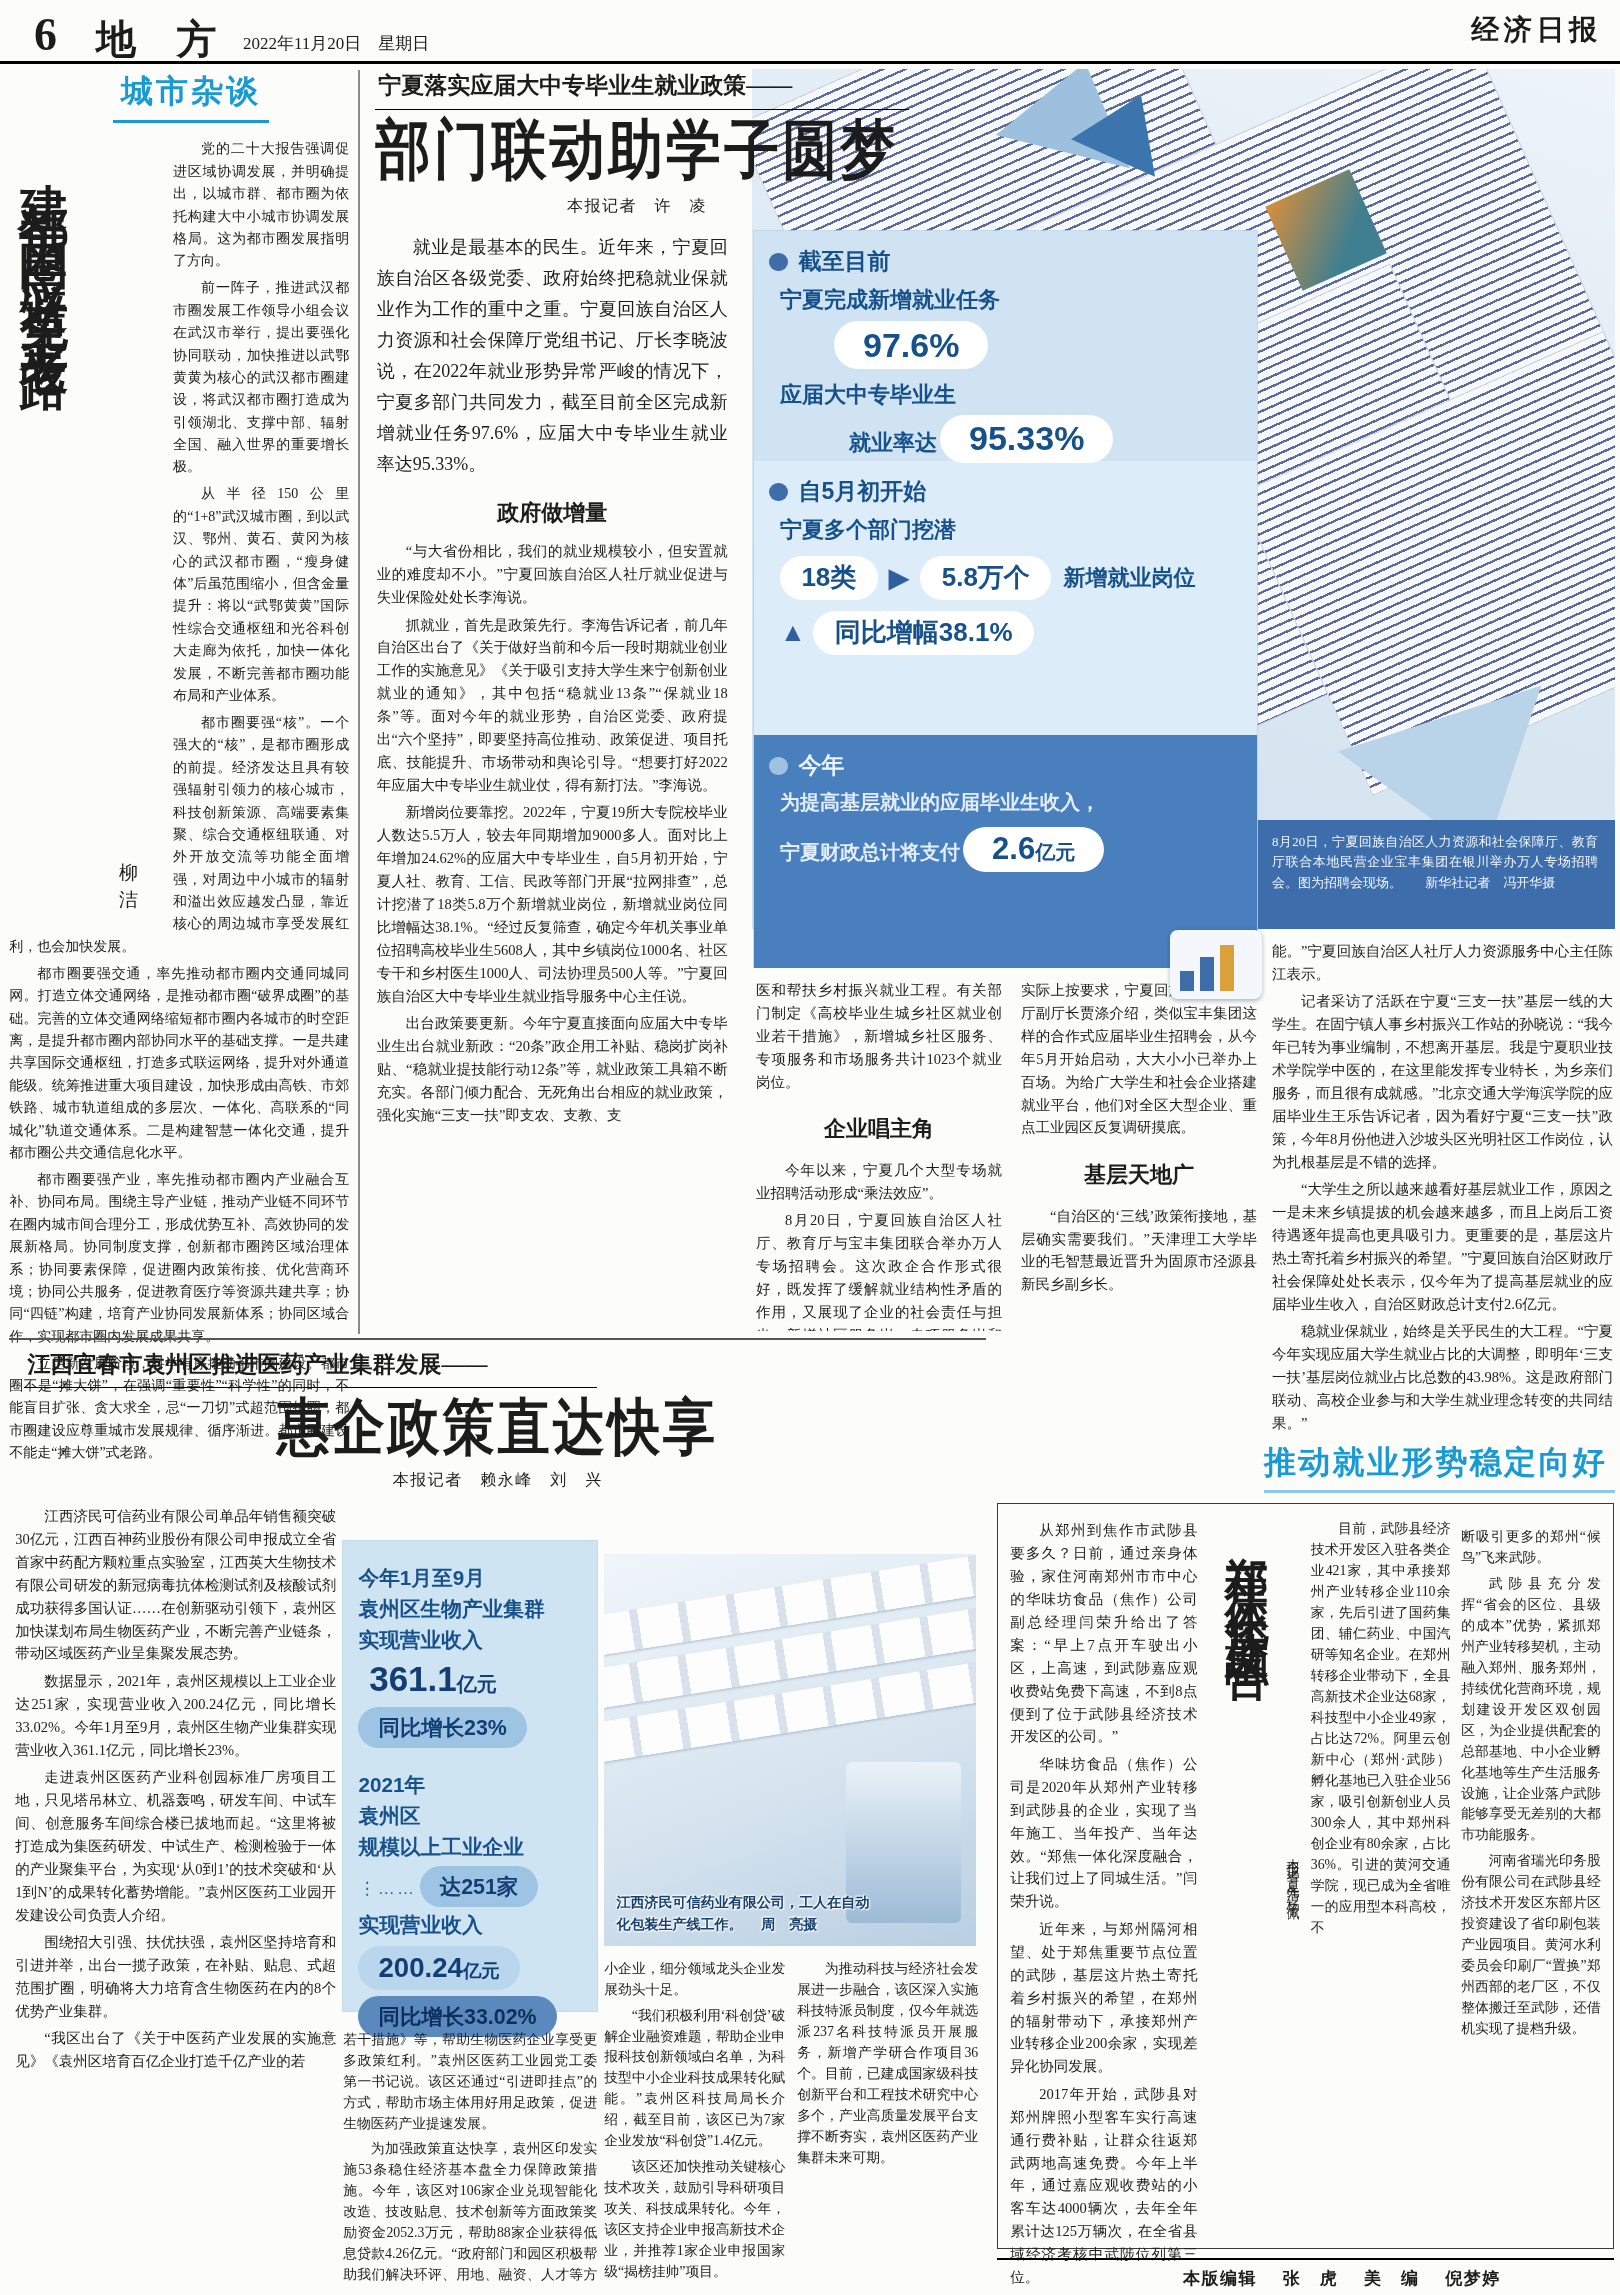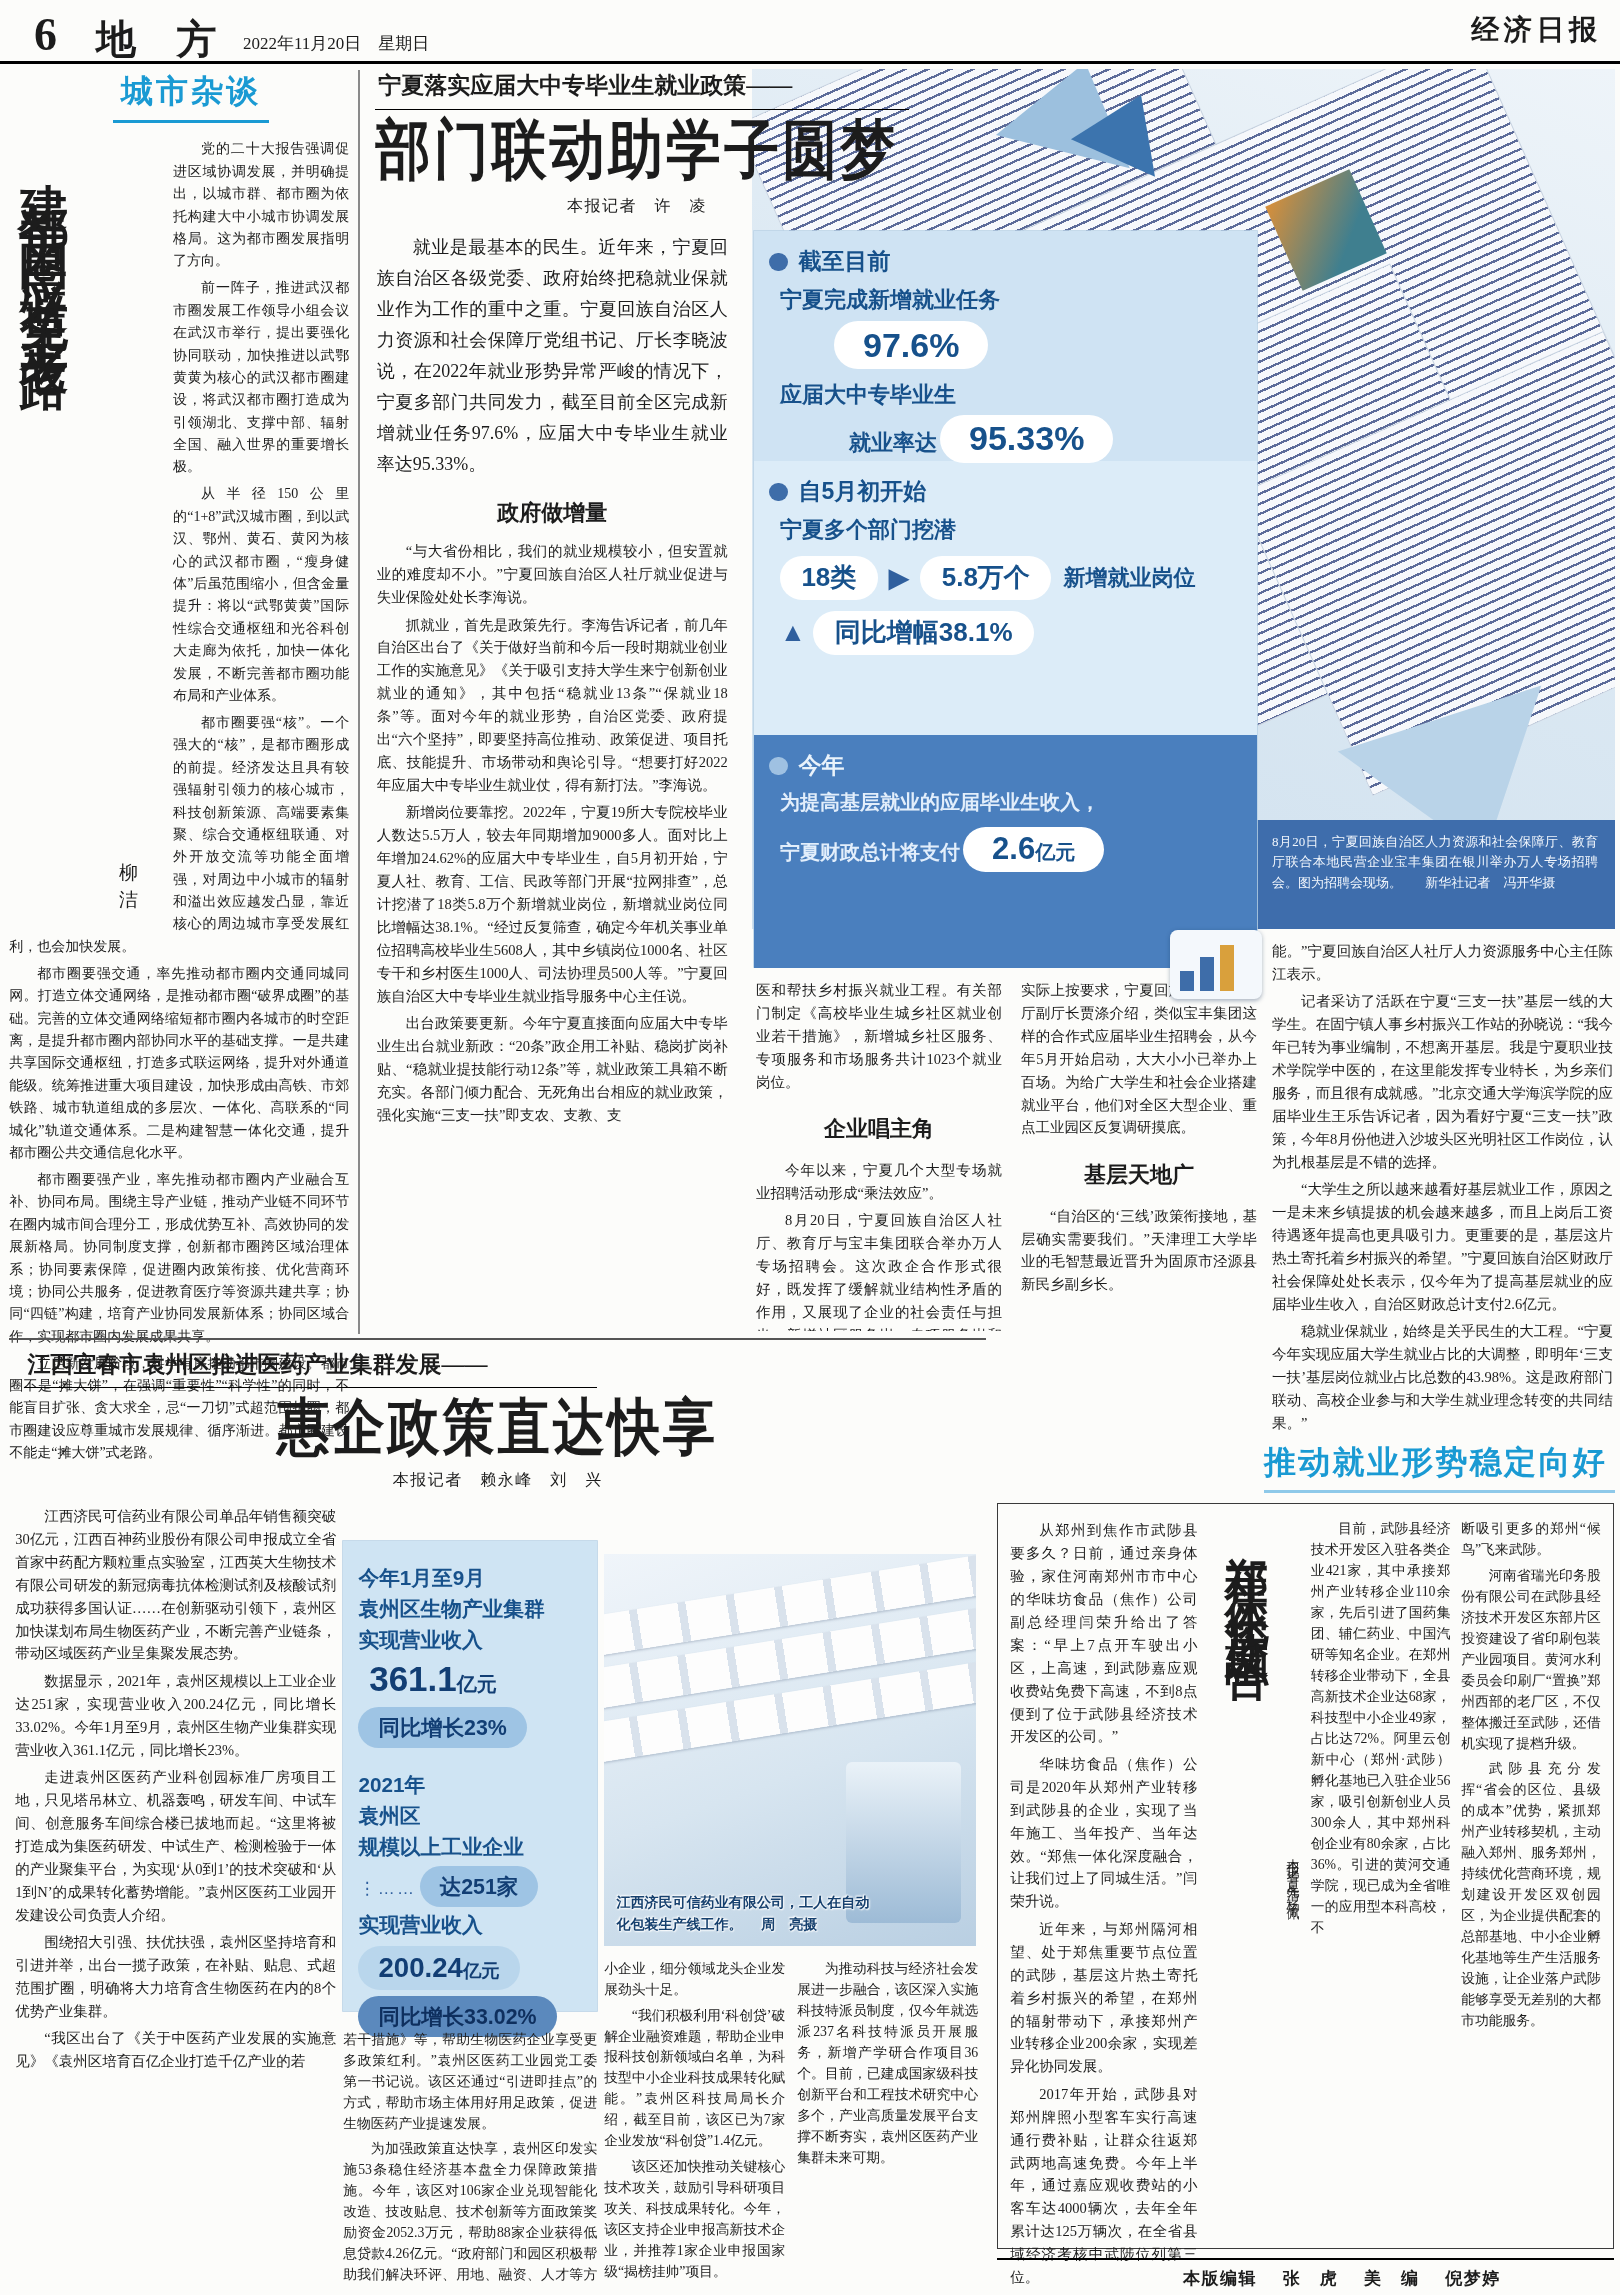--- a/index.html
+++ b/index.html
@@ -295,24 +295,24 @@
       <p>近年来，与郑州隔河相望、处于郑焦重要节点位置的武陟，基层这片热土寄托着乡村振兴的希望，在郑州的辐射带动下，承接郑州产业转移企业200余家，实现差异化协同发展。</p>
       <p>2017年开始，武陟县对郑州牌照小型客车实行高速通行费补贴，让群众往返郑武两地高速免费。今年上半年，通过嘉应观收费站的小客车达4000辆次，去年全年累计达125万辆次，在全省县域经济考核中武陟位列第三位。</p>
     </div>
     <div style="width:92px;position:relative;flex:0 0 auto;">
       <div class="zhead abs" style="left:13.8px;top:3.1px;">郑焦一体化深度融合</div>
       <div class="zbyline">本报记者 夏先清 杨子佩</div>
     </div>
     <div class="zcol bodytxt-s" style="width:144px;">
       <p>目前，武陟县经济技术开发区入驻各类企业421家，其中承接郑州产业转移企业110余家，先后引进了国药集团、辅仁药业、中国汽研等知名企业。在郑州转移企业带动下，全县高新技术企业达68家，科技型中小企业49家，占比达72%。阿里云创新中心（郑州·武陟）孵化基地已入驻企业56家，吸引创新创业人员300余人，其中郑州科创企业有80余家，占比36%。引进的黄河交通学院，现已成为全省唯一的应用型本科高校，不</p>
     </div>
-    <div class="zcol bodytxt-s" style="width:144px;">
+    <div class="zcol bodytxt-s" style="width:144px;margin-top:8px;">
       <p class="noind">断吸引更多的郑州“候鸟”飞来武陟。</p>
+      <p>武陟县充分发挥“省会的区位、县级的成本”优势，紧抓郑州产业转移契机，主动融入郑州、服务郑州，持续优化营商环境，规划建设开发区双创园区，为企业提供配套的总部基地、中小企业孵化基地等生产生活服务设施，让企业落户武陟能够享受无差别的大都市功能服务。</p>
       <p>河南省瑞光印务股份有限公司在武陟县经济技术开发区东部片区投资建设了省印刷包装产业园项目。黄河水利委员会印刷厂“置换”郑州西部的老厂区，不仅整体搬迁至武陟，还借机实现了提档升级。</p>
-      <p>武陟县充分发挥“省会的区位、县级的成本”优势，紧抓郑州产业转移契机，主动融入郑州、服务郑州，持续优化营商环境，规划建设开发区双创园区，为企业提供配套的总部基地、中小企业孵化基地等生产生活服务设施，让企业落户武陟能够享受无差别的大都市功能服务。</p>
     </div>
   </div>
 
   <div class="abs" style="left:997px;top:2258px;width:617px;height:2.3px;background:#000;"></div>
   <div class="abs footer-ed" style="left:1183px;top:2267px;">
     <span>本版编辑</span>
     <span>张　虎</span>
     <span>美　编</span>
     <span>倪梦婷</span>
   </div>

